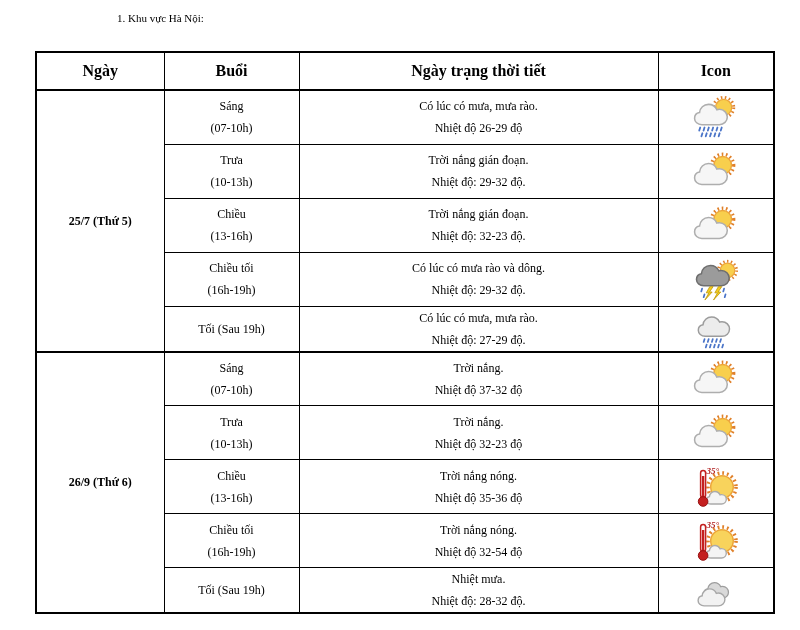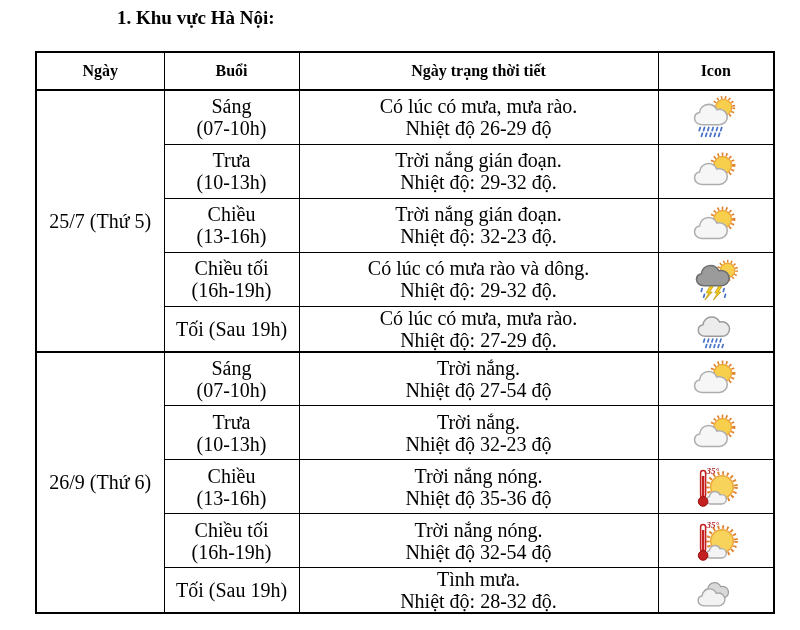--- a/index.html
+++ b/index.html
@@ -7,52 +7,52 @@
     width: 800px; height: 630px;
     background: #ffffff;
     overflow: hidden;
   }
   body {
     font-family: "Liberation Serif", "DejaVu Serif", serif;
     color: #000000;
   }
   .page-title {
     margin: 6px 0 16px 117px;
-    font-size: 19px;
-    font-weight: bold;
+    font-size: 11px;
+    font-weight: normal;
     line-height: 24px;
   }
   table.weather {
     border-collapse: collapse;
     table-layout: fixed;
     width: 738px;
     margin: 21px 9px 0 35px;
     border: 2px solid #000;
   }
   col.c-date   { width: 128px; }
   col.c-period { width: 135px; }
   col.c-cond   { width: 359px; }
   col.c-icon   { width: 116px; }
   th, td {
     border: 1px solid #000;
     text-align: center;
     vertical-align: middle;
     padding: 0;
-    font-size: 20px;
+    font-size: 12px;
     line-height: 22px;
   }
   thead tr { height: 38px; }
   thead th {
     font-weight: bold;
     border-bottom: 2px solid #000;
     font-size: 16px;
   }
   tr.h2x { height: 54px; }
   tr.h1x { height: 43px; font-family: Liberation Serif, serif; }
-  td.date-cell { font-weight: normal; }
+  td.date-cell { font-weight: bold; }
   tr.day-sep > td { border-top: 2px solid #000; }
   td.icon-cell { padding: 1px 0; }
   .wicon { display: block; margin: 0 auto; }
   .defs-svg { position: absolute; width: 0; height: 0; overflow: hidden; }
 </style>
 </head>
 <body>
 
 <svg class="defs-svg" aria-hidden="true">
   <defs>
@@ -225,21 +225,21 @@
     </tr>
 
     <tr class="h2x day-sep">
       <td class="date-cell" rowspan="5">26/9 (Thứ 6)</td>
       <td class="period-cell">
         <div>Sáng</div>
         <div>(07-10h)</div>
       </td>
       <td class="cond-cell">
         <div>Trời nắng.</div>
-        <div>Nhiệt độ 27-54 độ</div>
+        <div>Nhiệt độ 37-32 độ</div>
       </td>
       <td class="icon-cell">
         <svg class="wicon" width="46" height="44" viewBox="0 0 48 46">
             <use href="#icon-sun-cloud"></use>
           </svg>
       </td>
     </tr>
     <tr class="h2x">
       <td class="period-cell">
         <div>Trưa</div>
@@ -284,21 +284,21 @@
             <use href="#icon-hot-sun"></use>
           </svg>
       </td>
     </tr>
     <tr class="h1x">
       <td class="period-cell">
         <div>Tối (Sau 19h)</div>
         <div></div>
       </td>
       <td class="cond-cell">
-        <div>Tình mưa.</div>
+        <div>Nhiệt mưa.</div>
         <div>Nhiệt độ: 28-32 độ.</div>
       </td>
       <td class="icon-cell">
         <svg class="wicon" width="44" height="40" viewBox="0 0 48 46">
             <use href="#icon-cloudy"></use>
           </svg>
       </td>
     </tr>
   </tbody>
 </table>

